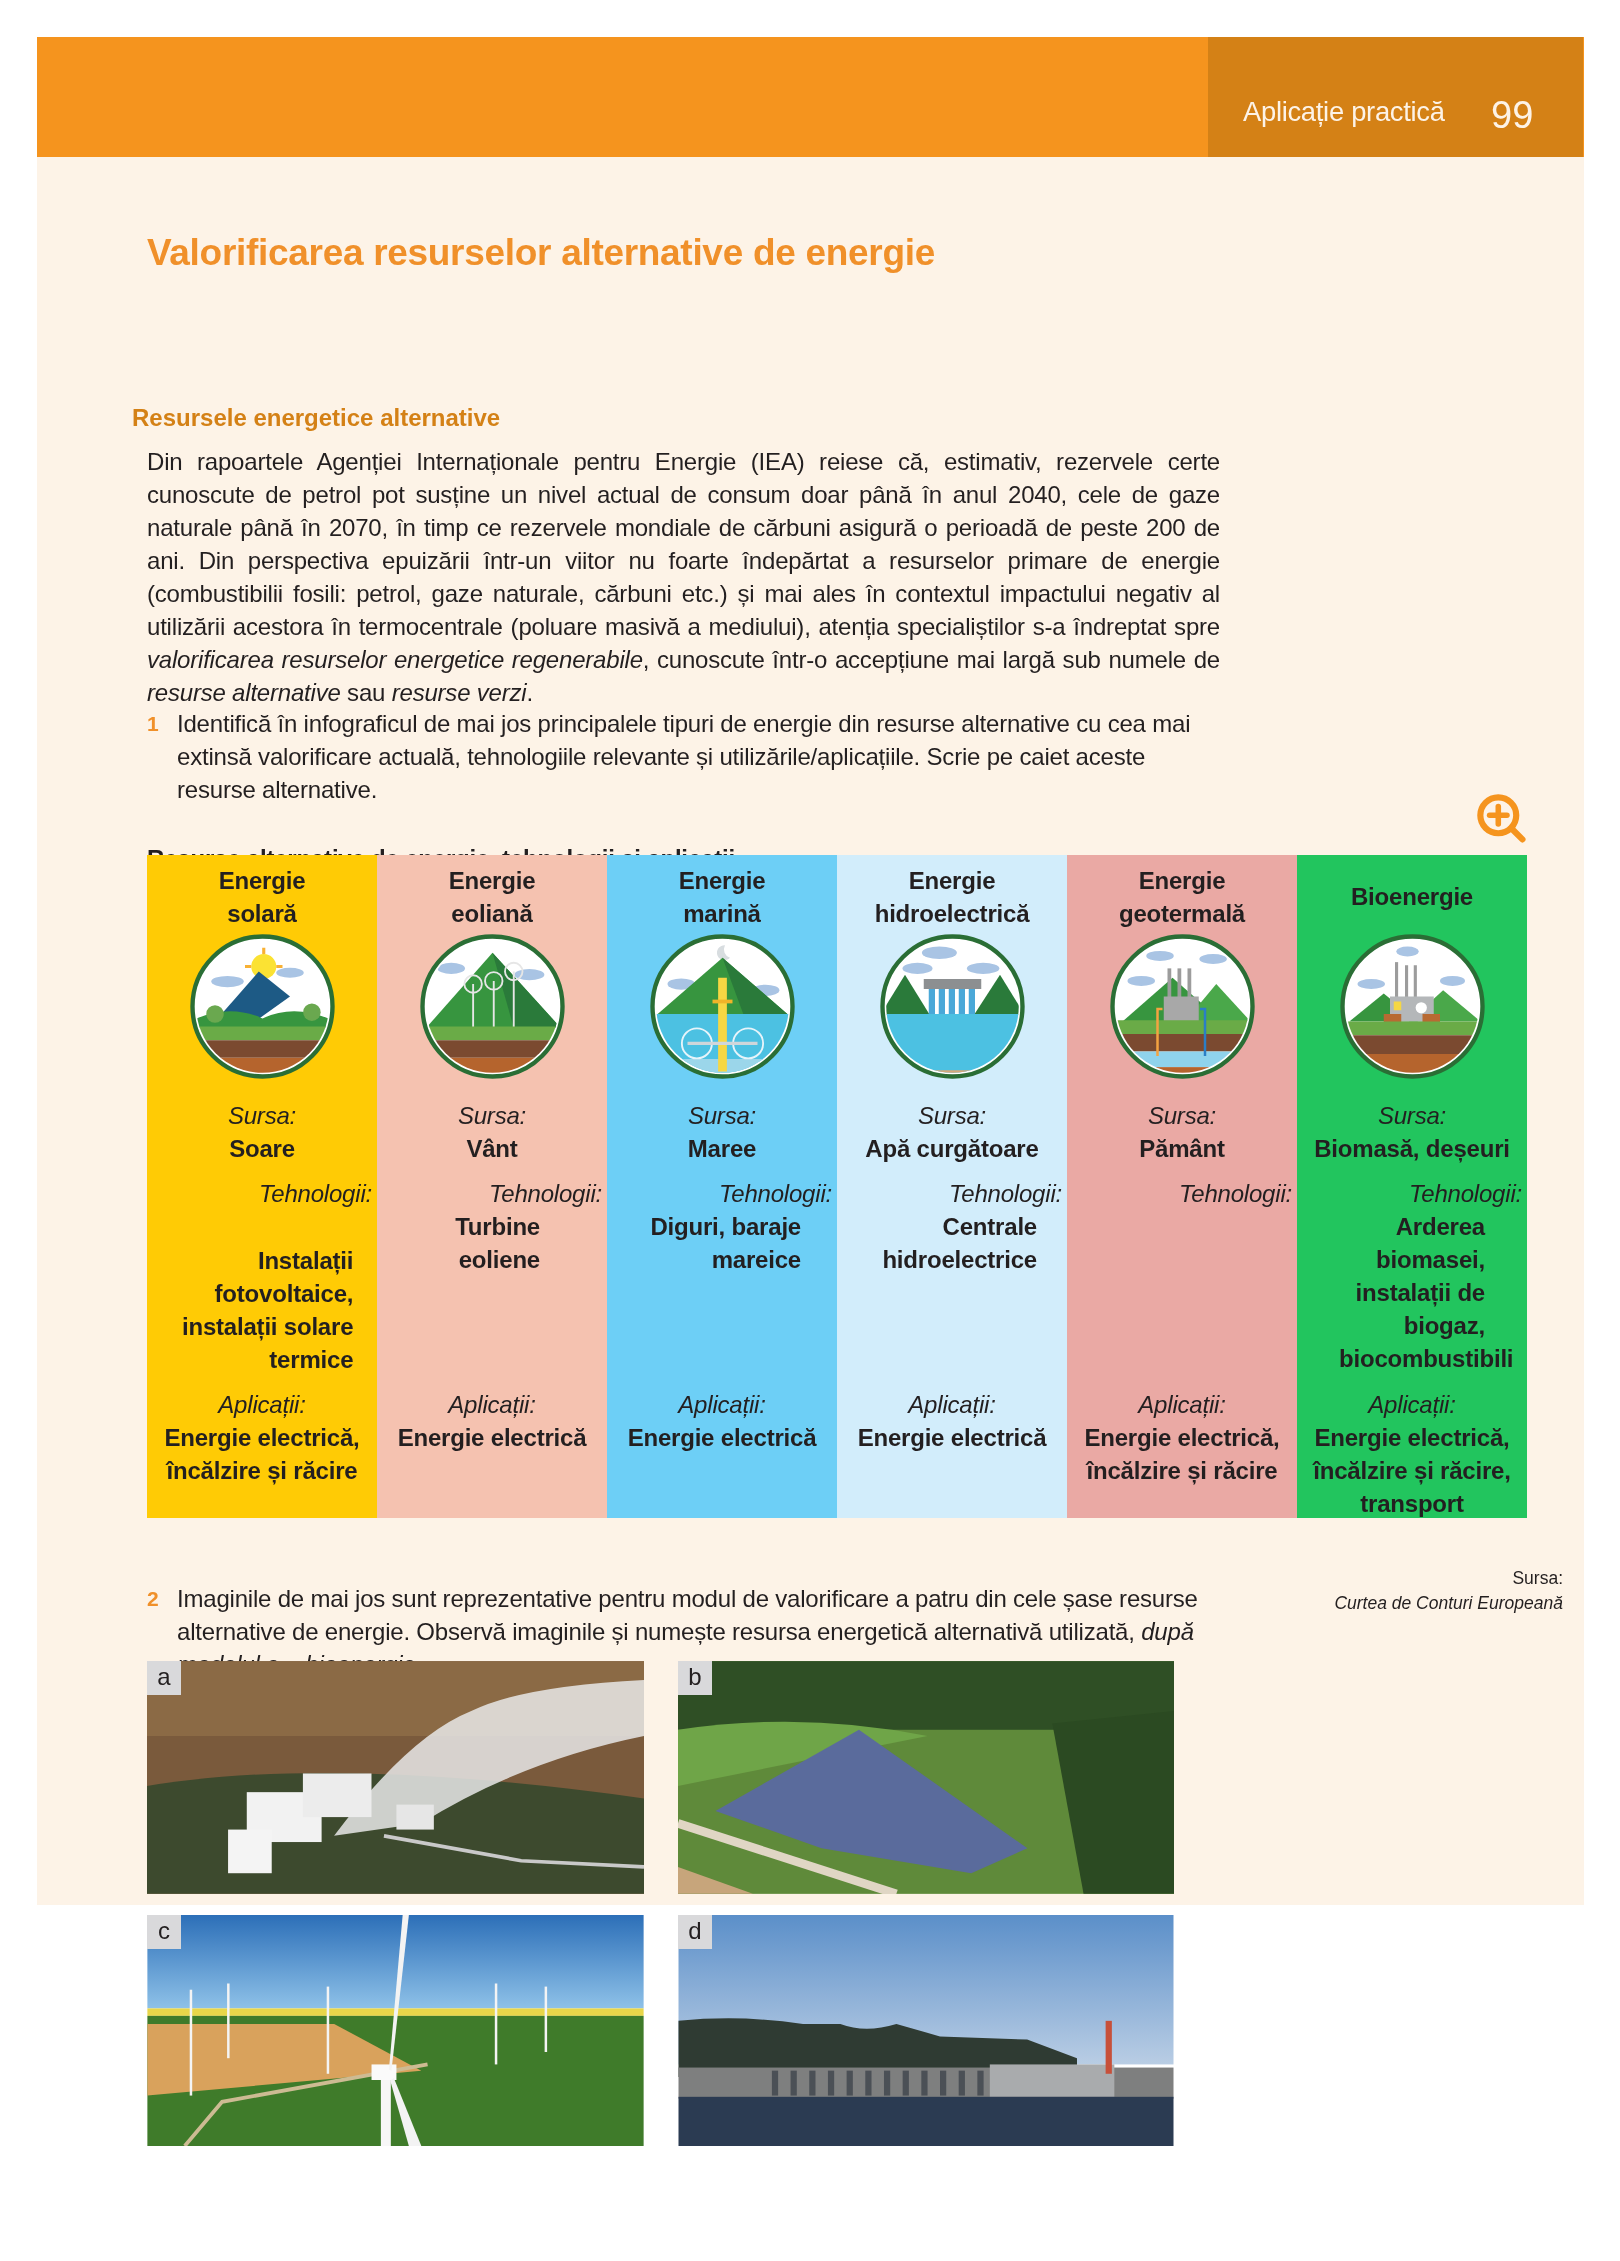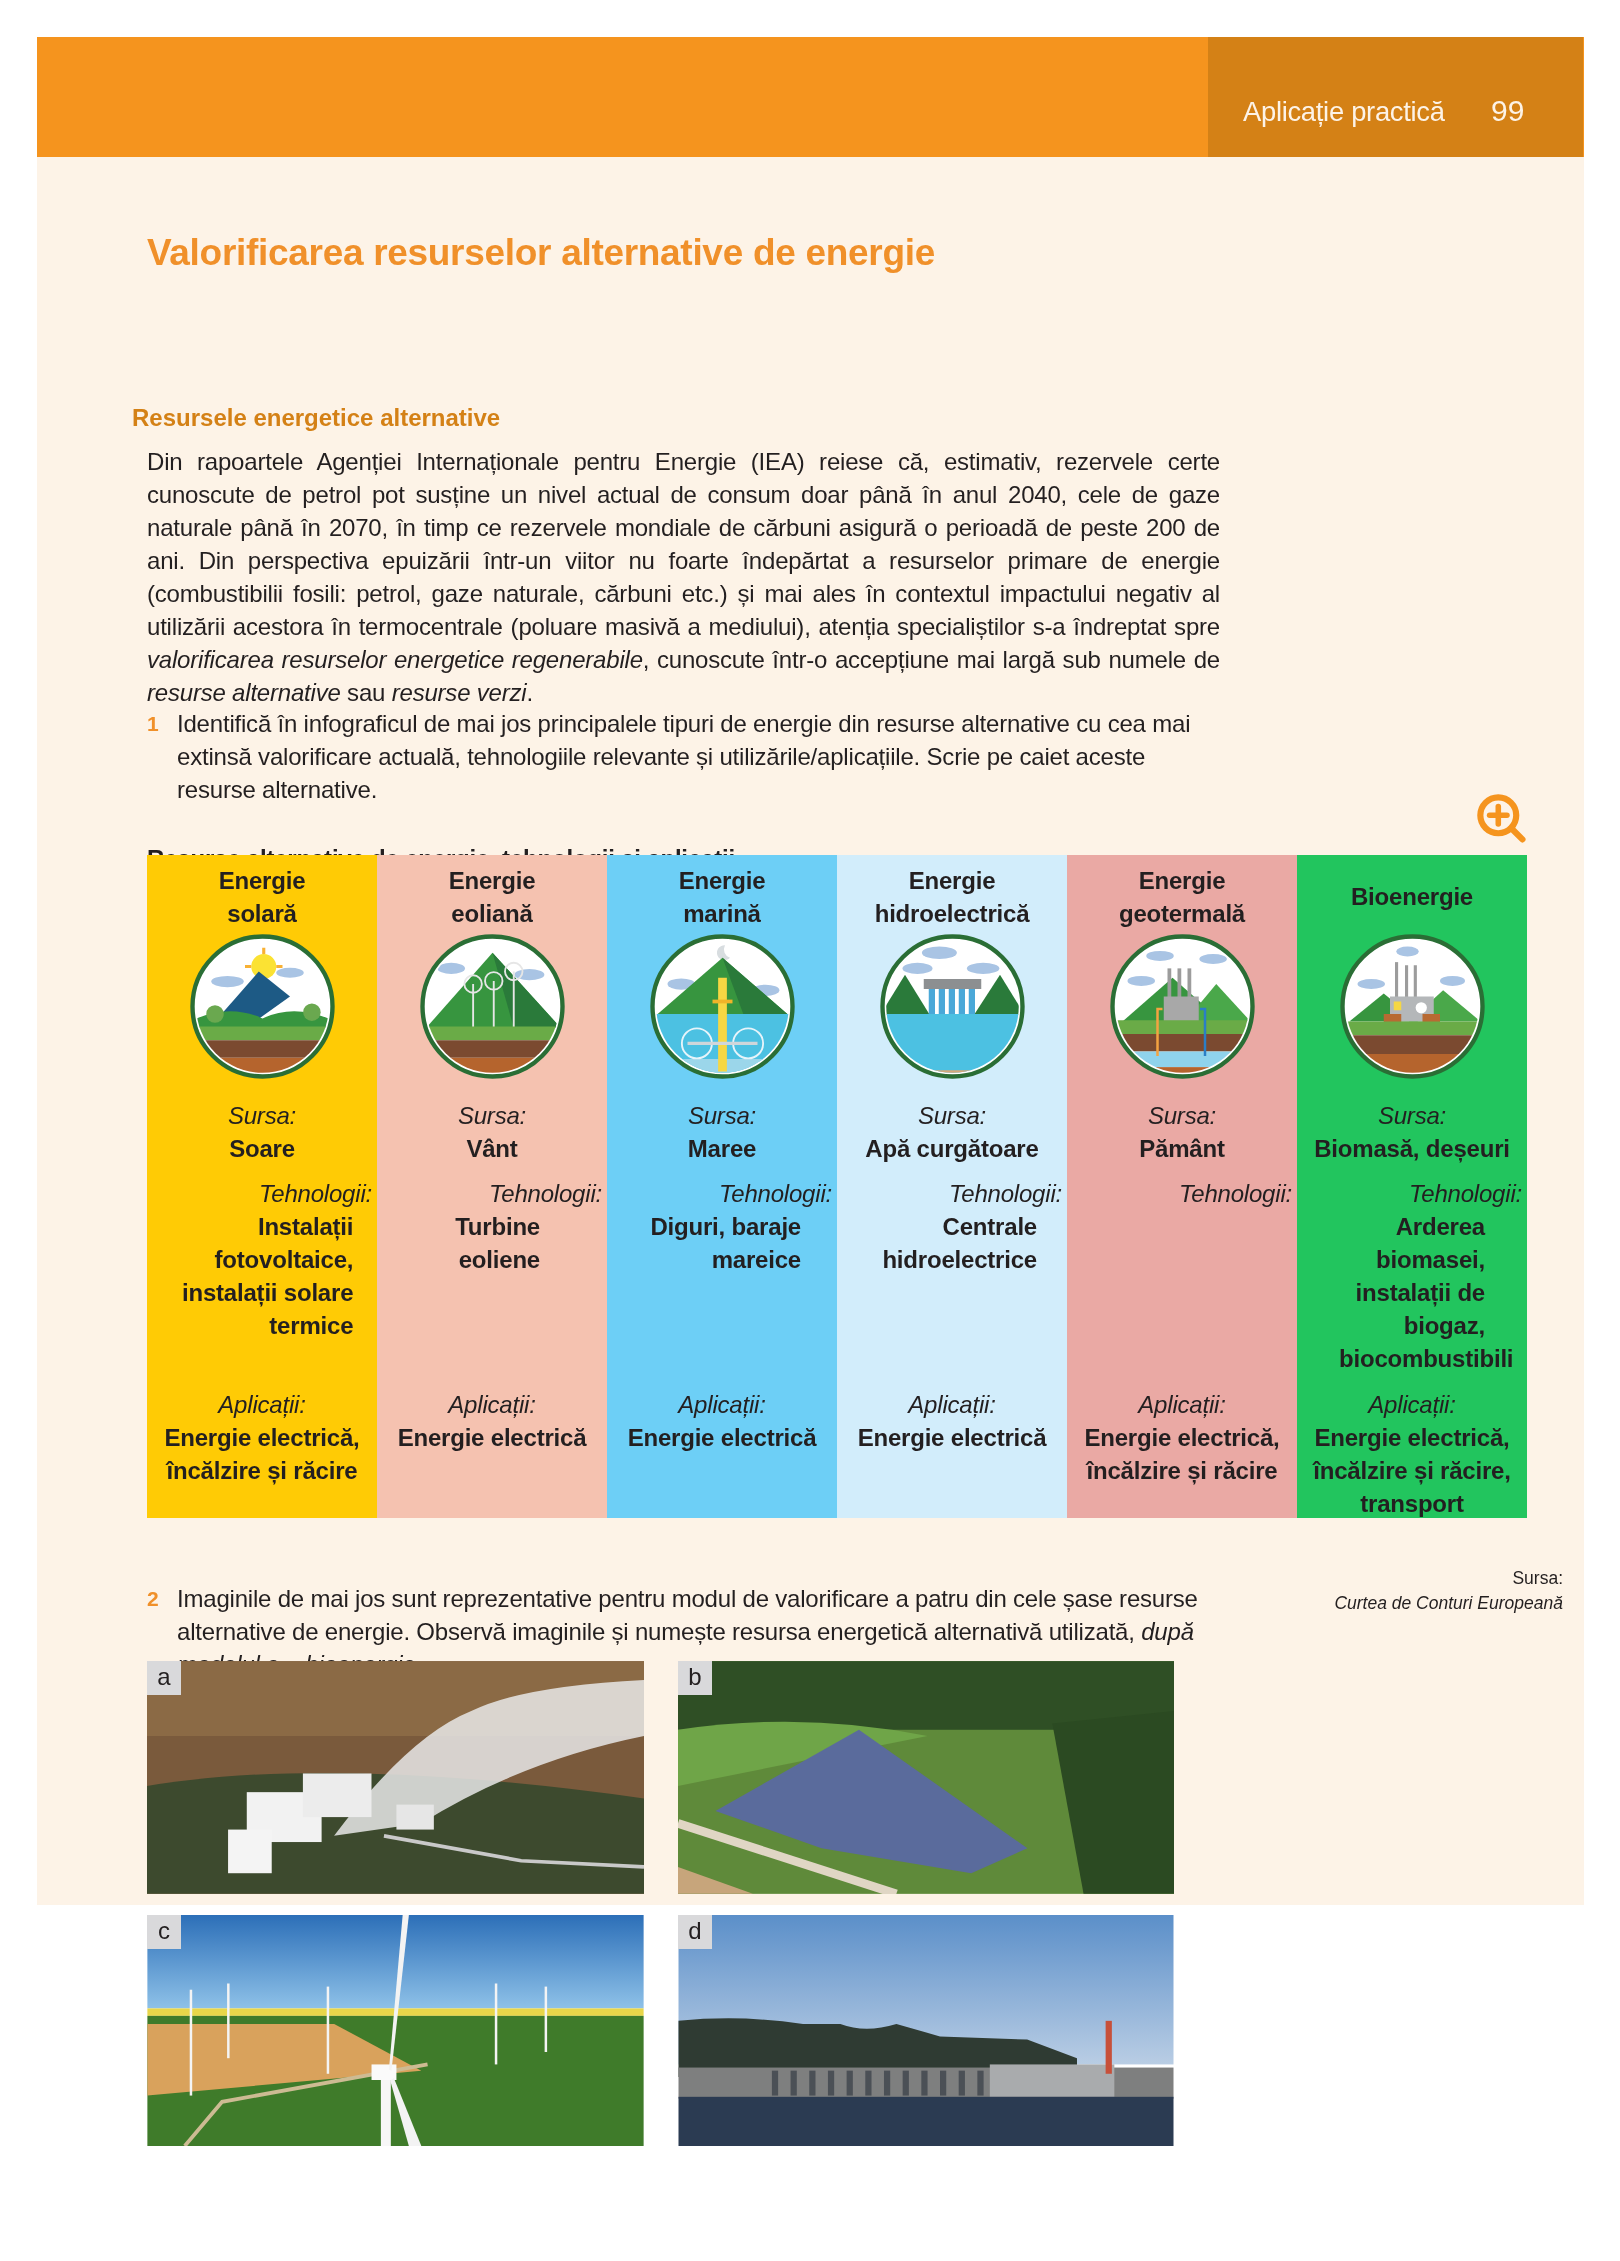--- a/index.html
+++ b/index.html
@@ -16,21 +16,21 @@
     position: absolute; left: 0; top: 0; width: 1547px; height: 120px; background: #f5941e;
   }
   .header-tab {
     position: absolute; left: 1171px; top: 0; width: 375px; height: 120px; background: #d48116;
   }
   .header-title {
     position: absolute; left: 1206px; top: 59px; font-size: 27.4px; color: #fdf3e7;
     font-weight: 300; letter-spacing: -0.3px; white-space: nowrap;
   }
   .header-page {
-    position: absolute; left: 1454px; top: 57px; font-size: 30px; color: #fdf3e7; white-space: nowrap;
+    position: absolute; left: 1454px; top: 57px; font-size: 38px; color: #fdf3e7; white-space: nowrap;
   }
   .abs { position: absolute; }
   .main-title {
     left: 110px; top: 195px; font-size: 37px; font-weight: bold; color: #f0902a; white-space: nowrap;
     letter-spacing: -0.3px;
   }
   .section-heading {
     left: 95px; top: 367px; font-size: 24px; font-weight: bold; color: #d48116; white-space: nowrap;
   }
   .paragraph {
@@ -150,21 +150,21 @@
             <rect x="0" y="198" width="232" height="40" fill="#b5642d"></rect>
           </g>
         </svg>
       </div>
       <div class="col-block sursa-block">
         <span class="lbl">Sursa:</span>
         <span class="val">Soare</span>
       </div>
       <div class="col-block tech-block">
         <span class="lbl">Tehnologii:</span>
-        <span class="val" style="padding:0 18.7px;">Instalații fotovoltaice, instalații solare termice</span>
+        <span class="val" style="padding:0 18.7px;margin-top:34px;">Instalații fotovoltaice, instalații solare termice</span>
       </div>
       <div class="col-block app-block">
         <span class="lbl">Aplicații:</span>
         <span class="val">Energie electrică, încălzire și răcire</span>
       </div>
     </div>
 
     <div class="col" style="background:#f5c2b0;">
       <div class="col-name"><span>Energie</span><br><span>eoliană</span></div>
       <div class="col-icon">

